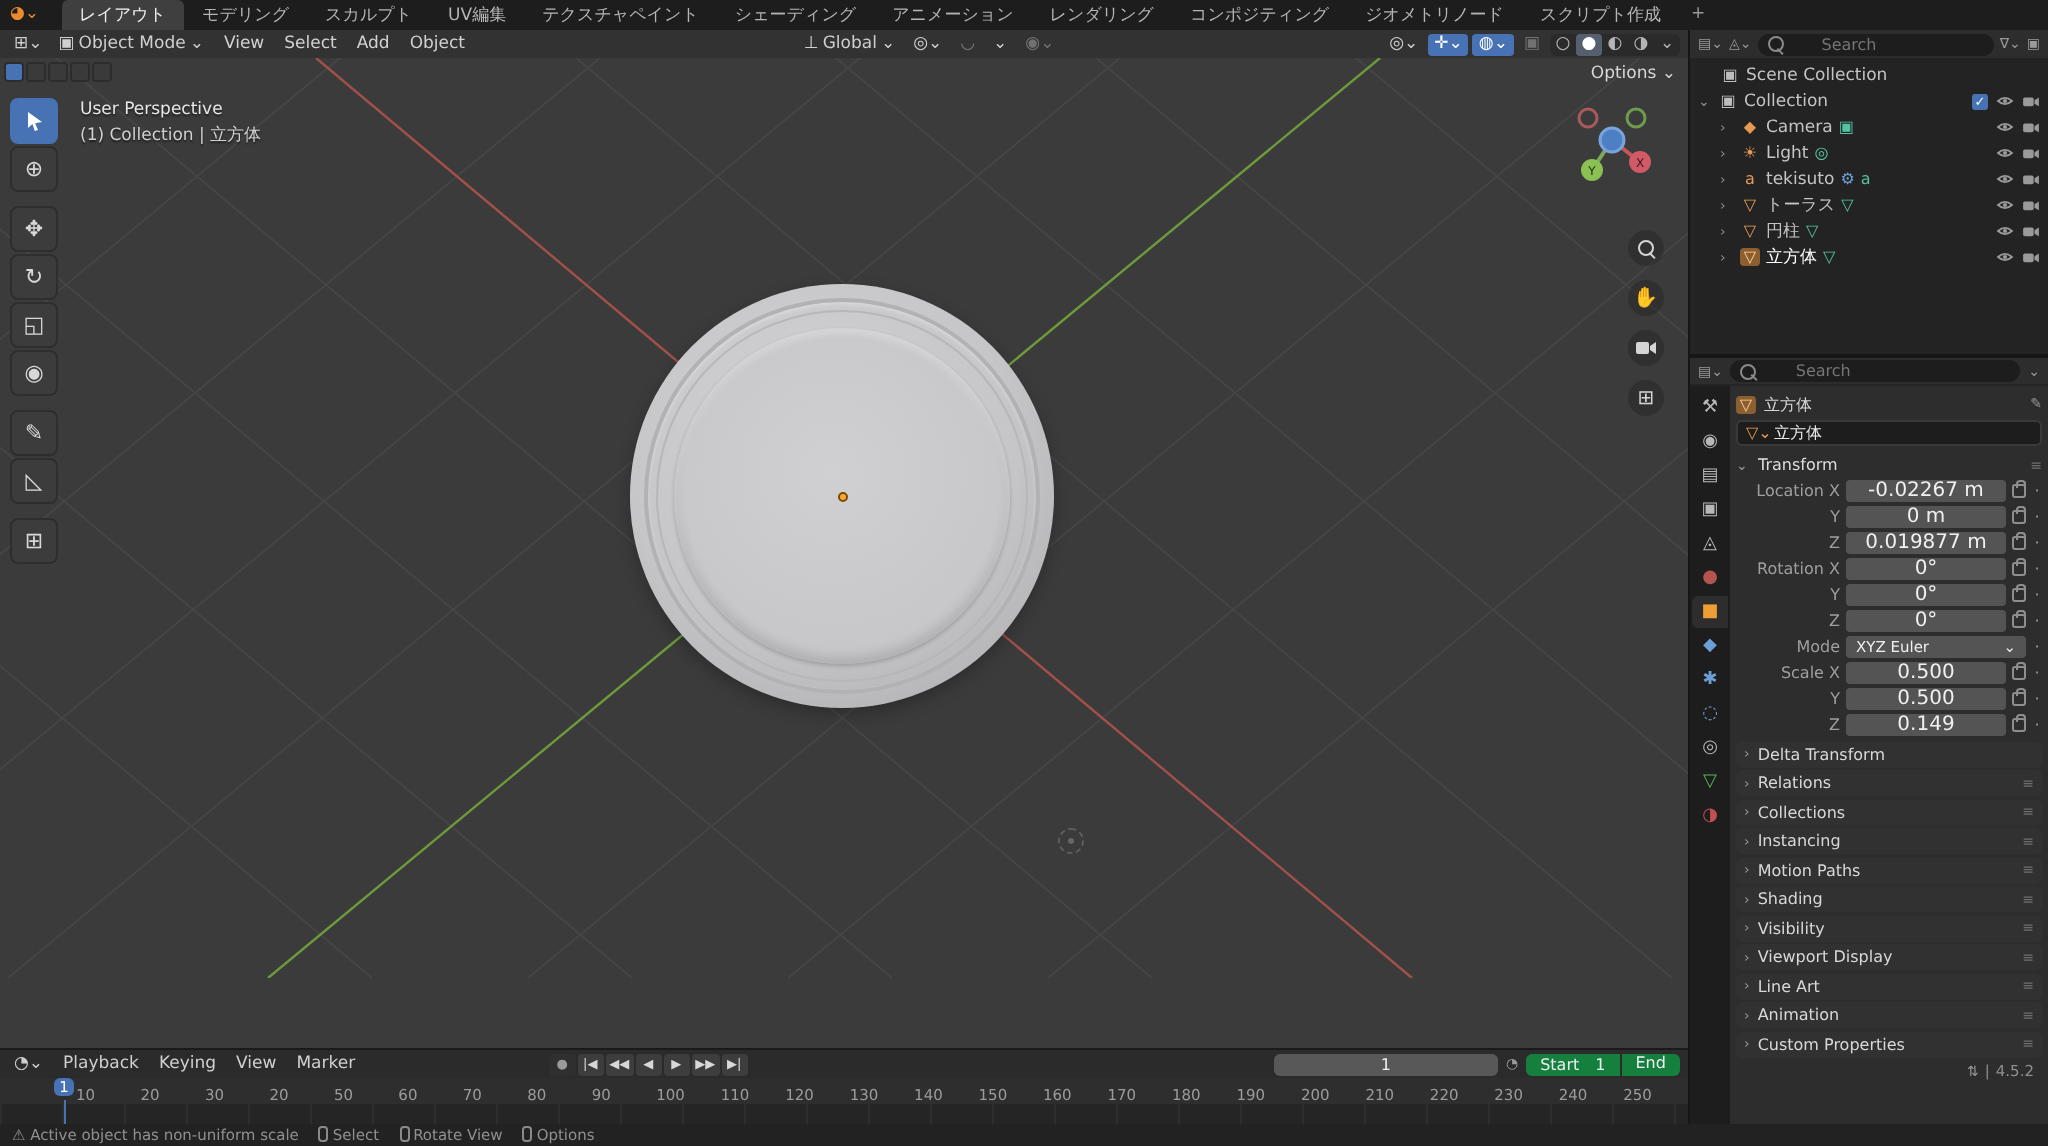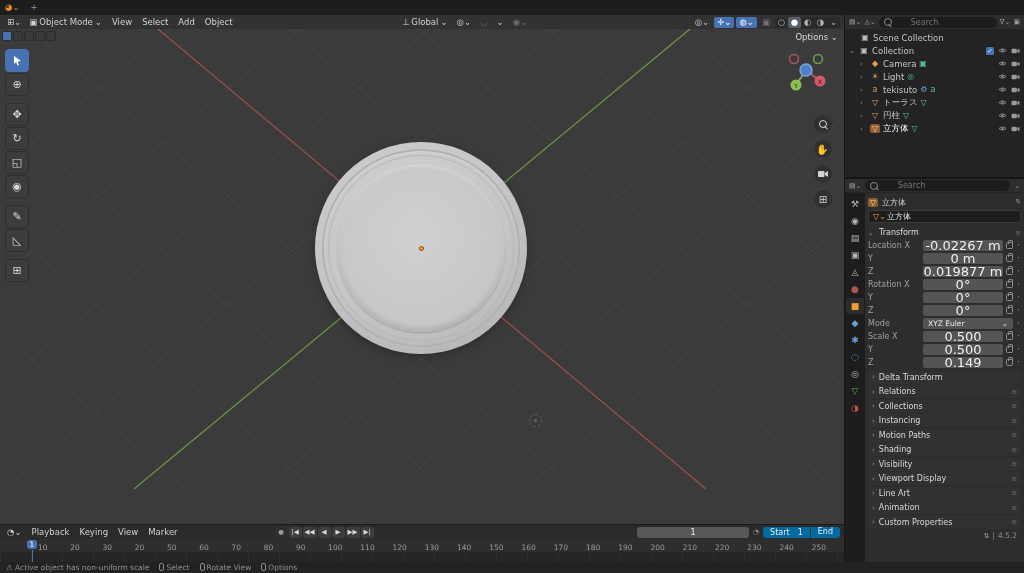--- a/index.html
+++ b/index.html
@@ -92,21 +92,21 @@
   .tl-header { height:14px; display:flex; align-items:center; padding:0 4px; gap:2px; font-size:8.5px; color:#d0d0d0; }
   .tl-header .menu-item { padding:1px 5px; }
   .tl-buttons { display:flex; gap:1px; margin-left:90px; }
   .tl-btn { min-width:13px; height:11px; background:#3d3d3d; border-radius:2px; color:#d8d8d8;
     display:flex; align-items:center; justify-content:center; font-size:6.5px; padding:0 2px; }
   .tl-btn.rec { background:#2f2f2f; color:#9a9a9a; }
   .tl-fields { margin-left:auto; display:flex; gap:4px; align-items:center; }
   .frame-field { width:112px; height:11px; background:#585858; border-radius:3px; color:#f2f2f2;
     display:flex; align-items:center; justify-content:center; font-size:8px; }
   .se-group { display:flex; gap:1px; align-items:center; }
-  .se-box { height:11px; background:#0369a1; color:#eee; font-size:8px; display:flex; gap:8px;
+  .se-box { height:11px; background:#15803d; color:#eee; font-size:8px; display:flex; gap:8px;
     align-items:center; padding:0 7px; }
   .se-box:first-of-type { border-radius:3px 0 0 3px; }
   .se-box:last-of-type { border-radius:0 3px 3px 0;flex-direction:column; }
   .ruler-wrap { position:relative; flex:1; }
   .ruler { height:13px; background:#2e2e2e; display:flex; align-items:flex-end; font-size:7.5px; color:#9b9b9b; }
   .ruler .spacer { width:38px; }
   .tick { flex:1; text-align:left; }
   .frames-strip { height:10px; background:#252525;
     background-image:repeating-linear-gradient(to right, #2e2e2e 0 1px, transparent 1px 31px); }
   .playhead { position:absolute; left:24px; top:0; width:16px; text-align:center; }
@@ -150,23 +150,23 @@
   .ptab { width:18px; height:16px; display:flex; align-items:center; justify-content:center;
     font-size:9px; border-radius:3px 0 0 3px; }
   .ptab.active { background:#2d2d2d; }
   .pr-content { flex:1; padding:2px 3px 0 3px; font-size:8px; color:#c6c6c6; overflow:hidden; }
   .crumb-row { display:flex; align-items:center; gap:4px; height:14px; color:#d5d5d5; }
   .name-field { height:13px; background:#1d1d1d; border:1px solid #3a3a3a; border-radius:3px;
     display:flex; align-items:center; gap:4px; padding:0 4px; margin:1px 0 3px 0; color:#e8e8e8; }
   .panel-hdr { height:13px; display:flex; align-items:center; gap:4px; color:#dedede; background:#2d2d2d; }
   .panel-hdr .caret { color:#9a9a9a; font-size:7px; width:7px; }
   .prop-row { display:flex; align-items:center; height:13px; gap:3px; }
-  .prop-label { width:52px; text-align:left; color:#9f9f9f; flex:0 0 auto; }
+  .prop-label { width:52px; text-align:right; color:#9f9f9f; flex:0 0 auto; }
   .prop-field { flex:1; height:11px; background:#545454; border-radius:2px; color:#f0f0f0;
-    display:flex; align-items:center; justify-content:center; font-size:13px; }
+    display:flex; align-items:center; justify-content:center; font-size:10px; }
   .lock { width:7px; height:7px; border:1px solid #8e8e8e; border-radius:1.5px; position:relative; flex:0 0 auto;}
   .lock::before { content:""; position:absolute; left:1px; top:-3px; width:3px; height:3px;
     border:1px solid #8e8e8e; border-bottom:none; border-radius:2px 2px 0 0; }
   .anim-dot { color:#9a9a9a; width:5px; text-align:center; }
   .mode-field { flex:1; height:11px; background:#545454; border-radius:2px; color:#f0f0f0;
     display:flex; align-items:center; padding:0 5px; justify-content:space-between; font-size:7.5px; }
   .panel-collapsed { height:13px; display:flex; align-items:center; gap:4px; background:#313131;
     border-radius:3px; margin:1.5px 0; padding:0 4px; color:#d8d8d8; }
   .panel-collapsed .grip { margin-left:auto; color:#6e6e6e; font-size:7px; }
   .pr-version { height:11px; display:flex; align-items:center; justify-content:flex-end; gap:3px;
@@ -175,20 +175,34 @@
   svg text { font-family:"DejaVu Sans", sans-serif; }
 </style>
 </head>
 <body>
 
 <div class="app">
 
 
   <div class="topbar">
     <span class="app-menu-btn">◕⌄</span>
+    <span class="ws-tabs">
+
+    <span class="ws-tab active">レイアウト</span>
+        <span class="ws-tab">モデリング</span>
+        <span class="ws-tab">スカルプト</span>
+        <span class="ws-tab">UV編集</span>
+        <span class="ws-tab">テクスチャペイント</span>
+        <span class="ws-tab">シェーディング</span>
+        <span class="ws-tab">アニメーション</span>
+        <span class="ws-tab">レンダリング</span>
+        <span class="ws-tab">コンポジティング</span>
+        <span class="ws-tab">ジオメトリノード</span>
+        <span class="ws-tab">スクリプト作成</span>
+      </span>
     <span class="ws-plus">+</span>
 
   </div>
 
   <div class="main-row">
 
     <div class="left-col">
 
       <div class="vp-header">
         <span class="hdr-btn plain">⊞⌄</span>
@@ -242,20 +256,24 @@
         </svg>
 
         <div class="tool-opts">
           <span class="tool-opt active"></span>
           <span class="tool-opt"></span>
           <span class="tool-opt"></span>
           <span class="tool-opt"></span>
           <span class="tool-opt"></span>
         </div>
 
+        <div class="overlay-text">
+          <div>User Perspective</div>
+          <div class="sub">(1) Collection | 立方体</div>
+        </div>
 
         <span class="options-dd"><span>Options</span> ⌄</span>
 
         <div class="toolbar">
           <span class="tool-btn active">
             <svg width="11" height="11" viewBox="0 0 11 11">
                 <path d="M2 1 L9 6 L5.6 6.6 L7 10 L5.4 10.5 L4.2 7 L2 9 Z" fill="#fff"></path>
               </svg>
           </span>
           <span class="tool-btn">⊕</span>

